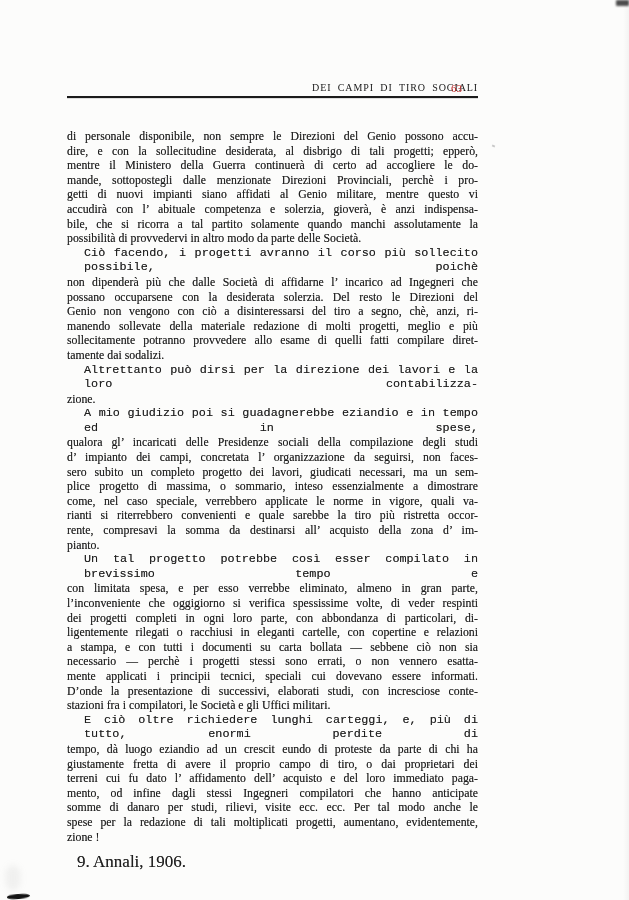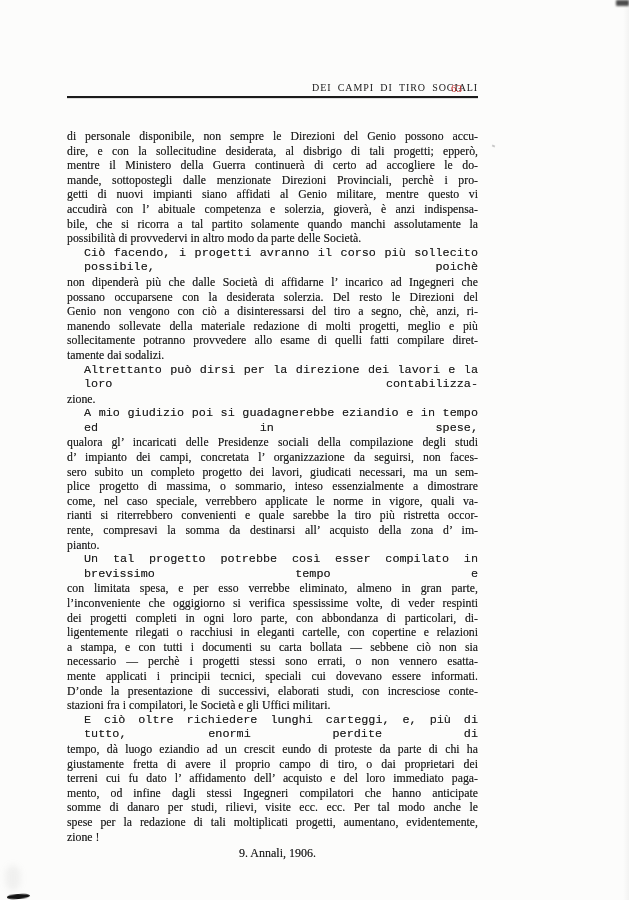--- a/index.html
+++ b/index.html
@@ -40,24 +40,23 @@
     font-size: 11.8px;
     line-height: 14.6px;
     text-shadow: 0 0 0.4px rgba(25,25,25,0.55);
   }
   .ln { text-align: justify; text-align-last: justify; }
   .ln.last { text-align-last: left; }
   .ln.ind { padding-left: 17px; font-family: Liberation Mono, monospace; }
   .it { }
 
   .footnote {
-    margin-top: 2px; padding-left: 10px;
-    font-size: 12px; line-height: 14.6px;
+    margin-top: 11px; padding-left: 10px;
+    font-size: 17px; line-height: 14.6px;
     text-shadow: 0 0 0.4px rgba(25,25,25,0.55);
-    text-align: center;
   }
 
   
   .mark-top-right {
     position: absolute; right: 0; top: 0; width: 13px; height: 6px;
     background: #4d4d4d; filter: blur(1px); border-radius: 1px;
   }
   .mark-bottom-left {
     position: absolute; left: 7px; bottom: 1px; width: 23px; height: 5px;
     background: #141414; border-radius: 45% 60% 50% 50%;

